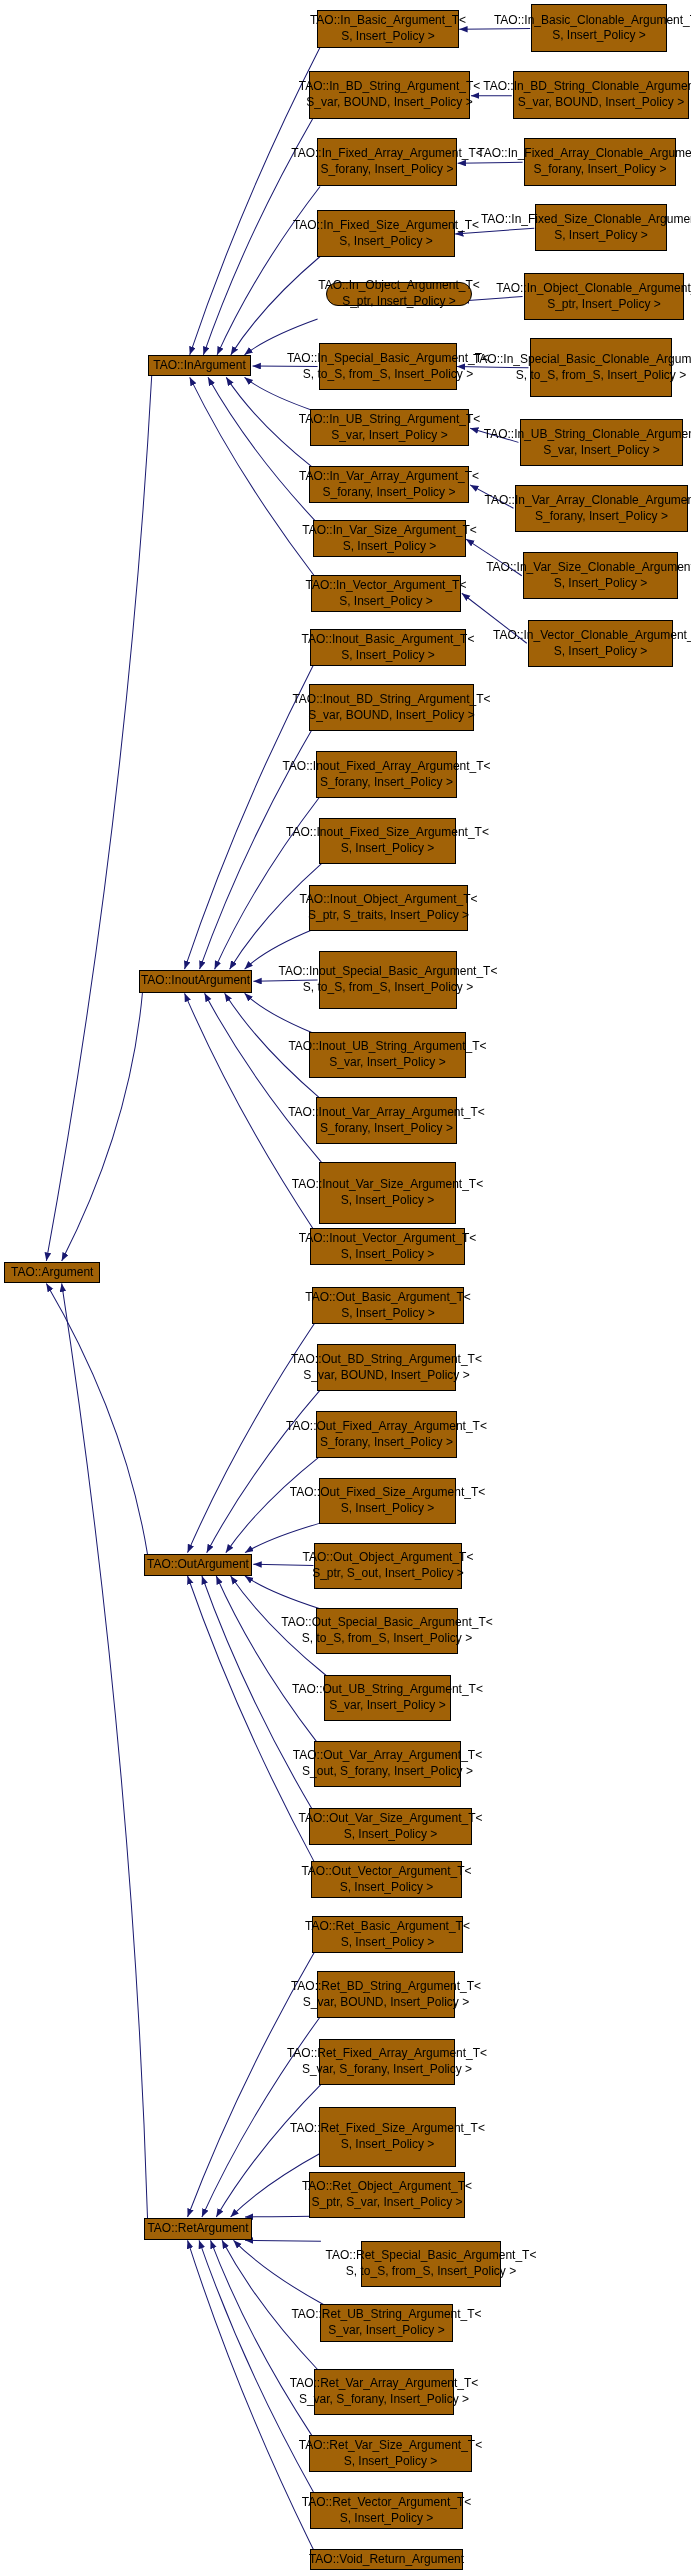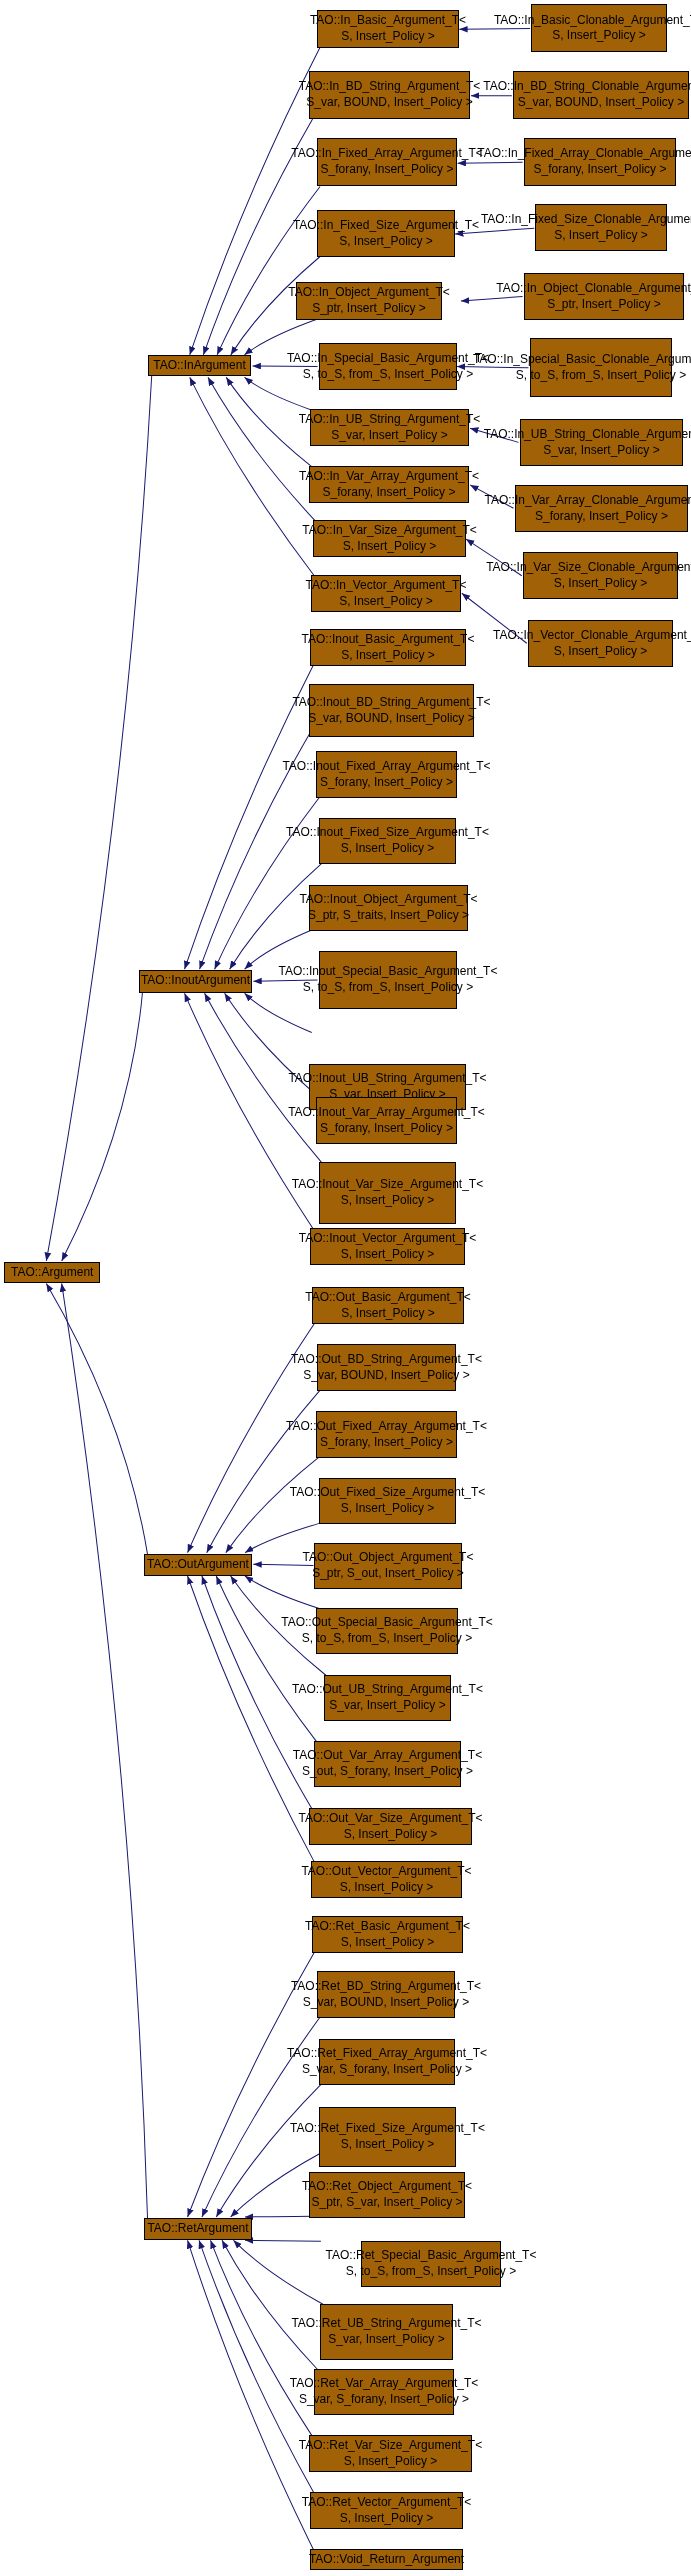--- a/index.html
+++ b/index.html
@@ -118,21 +118,21 @@
   </div>
       <div class="node" data-name="class-node-in-bd-string" style="left: 309px; top: 71px; width: 161px; height: 48px;">
     <span class="node-label">TAO::In_BD_String_Argument_T&lt; S_var, BOUND, Insert_Policy &gt;</span>
   </div>
       <div class="node" data-name="class-node-in-fixed-array" style="left: 317px; top: 138px; width: 140px; height: 48px;">
     <span class="node-label">TAO::In_Fixed_Array_Argument_T&lt; S_forany, Insert_Policy &gt;</span>
   </div>
       <div class="node" data-name="class-node-in-fixed-size" style="left: 317px; top: 210px; width: 138px; height: 47px;">
     <span class="node-label">TAO::In_Fixed_Size_Argument_T&lt; S, Insert_Policy &gt;</span>
   </div>
-      <div class="node" data-name="class-node-in-object" style="left: 296px; top: 282px; width: 146px; height: 38px;">
+      <div class="node" data-name="class-node-in-object" style="left: 326px; top: 282px; width: 146px; height: 24px; border-radius: 13px;">
     <span class="node-label">TAO::In_Object_Argument_T&lt; S_ptr, Insert_Policy &gt;</span>
   </div>
       <div class="node" data-name="class-node-in-special-basic" style="left: 319px; top: 343px; width: 138px; height: 47px;">
     <span class="node-label">TAO::In_Special_Basic_Argument_T&lt; S, to_S, from_S, Insert_Policy &gt;</span>
   </div>
       <div class="node" data-name="class-node-in-ub-string" style="left: 310px; top: 409px; width: 159px; height: 37px;">
     <span class="node-label">TAO::In_UB_String_Argument_T&lt; S_var, Insert_Policy &gt;</span>
   </div>
       <div class="node" data-name="class-node-in-var-array" style="left: 309px; top: 466px; width: 160px; height: 37px;">
     <span class="node-label">TAO::In_Var_Array_Argument_T&lt; S_forany, Insert_Policy &gt;</span>
@@ -169,36 +169,36 @@
   </div>
       <div class="node" data-name="class-node-in-var-size-clonable" style="left: 523px; top: 552px; width: 155px; height: 47px;">
     <span class="node-label">TAO::In_Var_Size_Clonable_Argument_T&lt; S, Insert_Policy &gt;</span>
   </div>
       <div class="node" data-name="class-node-in-vector-clonable" style="left: 528px; top: 620px; width: 145px; height: 47px;">
     <span class="node-label">TAO::In_Vector_Clonable_Argument_T&lt; S, Insert_Policy &gt;</span>
   </div>
       <div class="node" data-name="class-node-inout-basic" style="left: 310px; top: 629px; width: 156px; height: 37px;">
     <span class="node-label">TAO::Inout_Basic_Argument_T&lt; S, Insert_Policy &gt;</span>
   </div>
-      <div class="node" data-name="class-node-inout-bd-string" style="left: 309px; top: 684px; width: 165px; height: 53px;">
+      <div class="node" data-name="class-node-inout-bd-string" style="left: 309px; top: 684px; width: 165px; height: 47px;">
     <span class="node-label">TAO::Inout_BD_String_Argument_T&lt; S_var, BOUND, Insert_Policy &gt;</span>
   </div>
       <div class="node" data-name="class-node-inout-fixed-array" style="left: 316px; top: 751px; width: 141px; height: 47px;">
     <span class="node-label">TAO::Inout_Fixed_Array_Argument_T&lt; S_forany, Insert_Policy &gt;</span>
   </div>
       <div class="node" data-name="class-node-inout-fixed-size" style="left: 319px; top: 818px; width: 137px; height: 46px;">
     <span class="node-label">TAO::Inout_Fixed_Size_Argument_T&lt; S, Insert_Policy &gt;</span>
   </div>
       <div class="node" data-name="class-node-inout-object" style="left: 309px; top: 885px; width: 159px; height: 46px;">
     <span class="node-label">TAO::Inout_Object_Argument_T&lt; S_ptr, S_traits, Insert_Policy &gt;</span>
   </div>
       <div class="node" data-name="class-node-inout-special-basic" style="left: 319px; top: 951px; width: 138px; height: 58px;">
     <span class="node-label">TAO::Inout_Special_Basic_Argument_T&lt; S, to_S, from_S, Insert_Policy &gt;</span>
   </div>
-      <div class="node" data-name="class-node-inout-ub-string" style="left: 309px; top: 1032px; width: 157px; height: 46px; margin-top: 32px;">
+      <div class="node" data-name="class-node-inout-ub-string" style="left: 309px; top: 1032px; width: 157px; height: 46px;">
     <span class="node-label">TAO::Inout_UB_String_Argument_T&lt; S_var, Insert_Policy &gt;</span>
   </div>
       <div class="node" data-name="class-node-inout-var-array" style="left: 316px; top: 1097px; width: 141px; height: 47px;">
     <span class="node-label">TAO::Inout_Var_Array_Argument_T&lt; S_forany, Insert_Policy &gt;</span>
   </div>
       <div class="node" data-name="class-node-inout-var-size" style="left: 319px; top: 1162px; width: 137px; height: 62px;">
     <span class="node-label">TAO::Inout_Var_Size_Argument_T&lt; S, Insert_Policy &gt;</span>
   </div>
       <div class="node" data-name="class-node-inout-vector" style="left: 310px; top: 1228px; width: 155px; height: 37px;">
     <span class="node-label">TAO::Inout_Vector_Argument_T&lt; S, Insert_Policy &gt;</span>
@@ -244,21 +244,21 @@
   </div>
       <div class="node" data-name="class-node-ret-fixed-size" style="left: 319px; top: 2107px; width: 137px; height: 60px;">
     <span class="node-label">TAO::Ret_Fixed_Size_Argument_T&lt; S, Insert_Policy &gt;</span>
   </div>
       <div class="node" data-name="class-node-ret-object" style="left: 309px; top: 2172px; width: 156px; height: 46px;">
     <span class="node-label">TAO::Ret_Object_Argument_T&lt; S_ptr, S_var, Insert_Policy &gt;</span>
   </div>
       <div class="node" data-name="class-node-ret-special-basic" style="left: 318px; top: 2241px; width: 140px; height: 46px; margin-left: 43px;">
     <span class="node-label">TAO::Ret_Special_Basic_Argument_T&lt; S, to_S, from_S, Insert_Policy &gt;</span>
   </div>
-      <div class="node" data-name="class-node-ret-ub-string" style="left: 320px; top: 2304px; width: 133px; height: 56px;">
+      <div class="node" data-name="class-node-ret-ub-string" style="left: 320px; top: 2304px; width: 133px; height: 38px;">
     <span class="node-label">TAO::Ret_UB_String_Argument_T&lt; S_var, Insert_Policy &gt;</span>
   </div>
       <div class="node" data-name="class-node-ret-var-array" style="left: 314px; top: 2369px; width: 140px; height: 46px;">
     <span class="node-label">TAO::Ret_Var_Array_Argument_T&lt; S_var, S_forany, Insert_Policy &gt;</span>
   </div>
       <div class="node" data-name="class-node-ret-var-size" style="left: 309px; top: 2435px; width: 163px; height: 37px;">
     <span class="node-label">TAO::Ret_Var_Size_Argument_T&lt; S, Insert_Policy &gt;</span>
   </div>
       <div class="node" data-name="class-node-ret-vector" style="left: 310px; top: 2492px; width: 153px; height: 37px;">
     <span class="node-label">TAO::Ret_Vector_Argument_T&lt; S, Insert_Policy &gt;</span>

